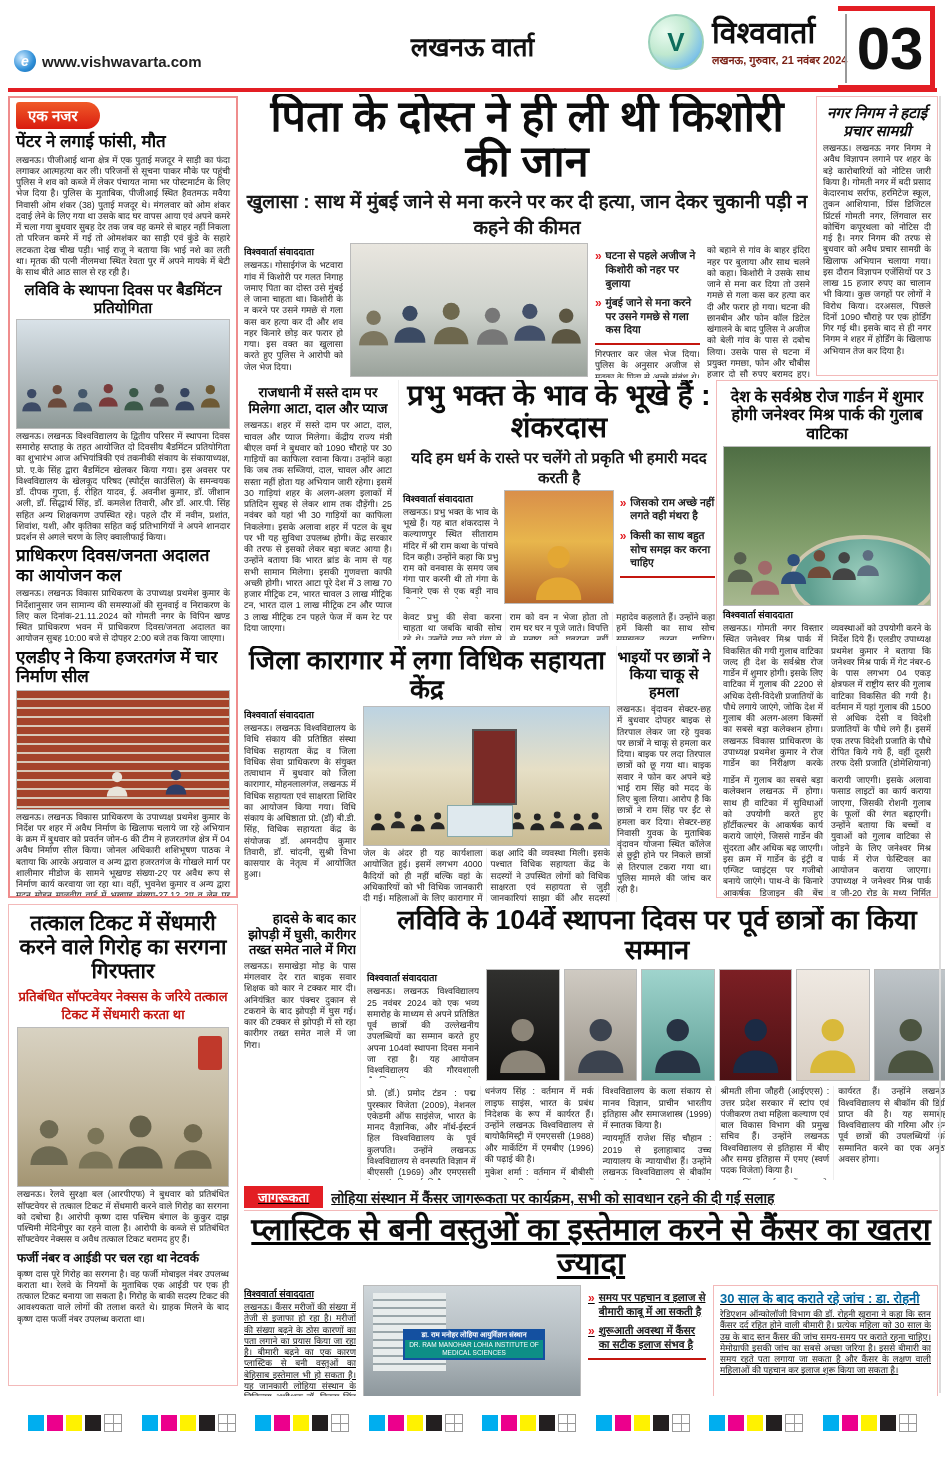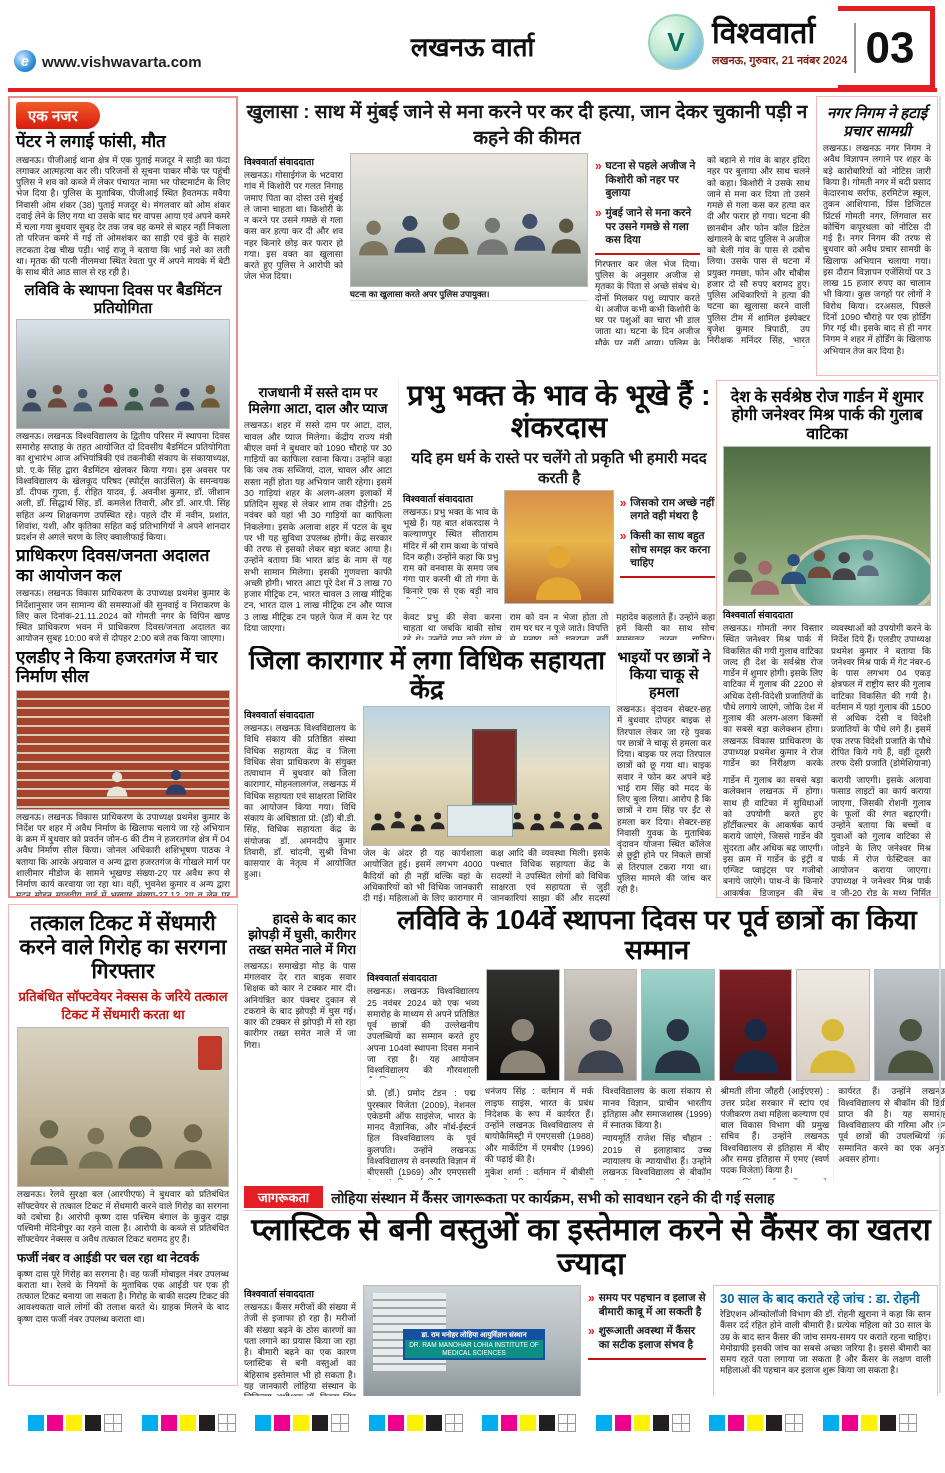--- a/index.html
+++ b/index.html
@@ -60,21 +60,21 @@
       <span style="font-size:26px;font-weight:bold;color:#111;">लखनऊ वार्ता</span>
     </div>
     <div class="abs" style="left:640px;top:8px;display:flex;gap:8px;align-items:center;">
       <span style="width:52px;height:52px;border-radius:50%;background:radial-gradient(circle at 30% 30%,#eafbf0,#bfe8cf 45%,#7fc3e8 75%,#3f8fc0);display:inline-flex;align-items:center;justify-content:center;font-weight:bold;font-size:26px;color:#0d6d5c;border:2px solid #9ad0b9;">V</span>
       <span style="display:inline-flex;flex-direction:column;">
         <span style="font-size:30px;font-weight:bold;color:#0d0d0d;line-height:1;">विश्ववार्ता</span>
         <span style="font-size:11px;font-weight:bold;color:#7a1f14;margin-top:4px;">लखनऊ,  गुरुवार, 21 नवंबर 2024</span>
       </span>
     </div>
     <div class="abs" style="right:2px;top:0;width:92px;height:74px;border-top:5px solid #e31e24;border-right:5px solid #e31e24;border-bottom:5px solid #e31e24;display:flex;align-items:center;justify-content:center;">
-      <span style="font-size:44px;font-weight:bold;color:#111;border-left:2px solid #999;padding-left:10px;">03</span>
+      <span style="font-size:60px;font-weight:bold;color:#111;border-left:2px solid #999;padding-left:10px;">03</span>
     </div>
   </div>
   <div class="abs rule-red" style="left:8px;top:88px;width:929px;"></div>
 
   <div class="abs redbox clip" style="left:8px;top:96px;width:230px;height:802px;padding:4px 6px;box-sizing:border-box;border-width:2px;border-color:#ef8d8d;">
     <div><span class="badge">एक नजर</span></div>
     <div class="hl-m">पेंटर ने लगाई फांसी, मौत</div>
     <p class="b">लखनऊ। पीजीआई थाना क्षेत्र में एक पुताई मजदूर ने साड़ी का फंदा लगाकर आत्महत्या कर ली। परिजनों से सूचना पाकर मौके पर पहुंची पुलिस ने शव को कब्जे में लेकर पंचायत नामा भर पोस्टमार्टम के लिए भेज दिया है। पुलिस के मुताबिक, पीजीआई स्थित हैवतमऊ मवैया निवासी ओम शंकर (38) पुताई मजदूर थे। मंगलवार को ओम शंकर दवाई लेने के लिए गया था उसके बाद घर वापस आया एवं अपने कमरे में चला गया बुधवार सुबह देर तक जब वह कमरे से बाहर नहीं निकला तो परिजन कमरे में गई तो ओमशंकर का साड़ी एवं कुंडे के सहारे लटकता देख चीख पड़ी। भाई राजू ने बताया कि भाई नशे का लती था। मृतक की पत्नी नीलमथा स्थित रेवता पुर में अपने मायके में बेटी के साथ बीते आठ साल से रह रही है।</p>
     <div class="hl-m" style="text-align:center;font-size:15px;">लविवि के स्थापना दिवस पर बैडमिंटन प्रतियोगिता</div>
     <div class="ph" style="height:108px;background:linear-gradient(180deg,#d9e2e8 0%,#b8c2c6 45%,#8f9a98 100%);">
@@ -113,20 +113,21 @@
         <use href="#person" x="158" y="24" width="44" height="52" fill="#70694e"></use>
       </svg>
       <span class="abs" style="right:6px;top:8px;width:24px;height:34px;background:#c0392b;border-radius:3px;"></span>
     </div>
     <p class="b">लखनऊ। रेलवे सुरक्षा बल (आरपीएफ) ने बुधवार को प्रतिबंधित सॉफ्टवेयर से तत्काल टिकट में सेंधमारी करने वाले गिरोह का सरगना को दबोचा है। आरोपी कृष्ण दास पश्चिम बंगाल के कुकुर दाझ पश्चिमी मेदिनीपुर का रहने वाला है। आरोपी के कब्जे से प्रतिबंधित सॉफ्टवेयर नेक्सस व अवैध तत्काल टिकट बरामद हुए हैं।</p>
     <div style="font-size:12px;font-weight:bold;color:#0d0d0d;margin:3px 0;">फर्जी नंबर व आईडी पर चल रहा था नेटवर्क</div>
     <p class="b">कृष्ण दास पूरे गिरोह का सरगना है। वह फर्जी मोबाइल नंबर उपलब्ध कराता था। रेलवे के नियमों के मुताबिक एक आईडी पर एक ही तत्काल टिकट बनाया जा सकता है। गिरोह के बाकी सदस्य टिकट की आवश्यकता वाले लोगों की तलाश करते थे। ग्राहक मिलने के बाद कृष्ण दास फर्जी नंबर उपलब्ध कराता था।</p>
   </div>
 
   <div class="abs clip" style="left:244px;top:94px;width:566px;height:284px;">
+    <div class="hl-xl">पिता के दोस्त ने ही ली थी किशोरी की जान</div>
     <div class="kicker">खुलासा : साथ में मुंबई जाने से मना करने पर कर दी हत्या, जान देकर चुकानी पड़ी न कहने की कीमत</div>
     <div style="display:flex;gap:7px;margin-top:3px;height:196px;">
       <div style="width:100px;">
         <div class="byline">विश्ववार्ता संवाददाता</div>
         <p class="b clip" style="height:168px;">लखनऊ। गोसाईगंज के भटवारा गांव में किशोरी पर गलत निगाह जमाए पिता का दोस्त उसे मुंबई ले जाना चाहता था। किशोरी के न करने पर उसने गमछे से गला कस कर हत्या कर दी और शव नहर किनारे छोड़ कर फरार हो गया। इस वक्त का खुलासा करते हुए पुलिस ने आरोपी को जेल भेज दिया।</p>
       </div>
       <div style="width:240px;">
         <div class="ph" style="height:132px;background:linear-gradient(180deg,#e9e6df 0%,#cfd3cd 50%,#9aa29b 100%);">
           <svg class="people" height="86" viewBox="0 0 240 86">
             <use href="#person" x="6" y="16" width="34" height="40" fill="#7d7760"></use>
@@ -298,21 +299,21 @@
     <div class="cols5 clip" style="height:138px;margin-top:5px;">
       <p class="b">प्रो. (डॉ.) प्रमोद टंडन : पद्म पुरस्कार विजेता (2009), नेशनल एकेडमी ऑफ साइंसेज, भारत के मानद वैज्ञानिक, और नॉर्थ-ईस्टर्न हिल विश्वविद्यालय के पूर्व कुलपति। उन्होंने लखनऊ विश्वविद्यालय से वनस्पति विज्ञान में बीएससी (1969) और एमएससी (1971) की पढ़ाई की है।</p>
       <p class="b">धनंजय सिंह : वर्तमान में मर्क लाइफ साइंस, भारत के प्रबंध निदेशक के रूप में कार्यरत हैं। उन्होंने लखनऊ विश्वविद्यालय से बायोकैमिस्ट्री में एमएससी (1988) और मार्केटिंग में एमबीए (1996) की पढ़ाई की है।</p>
       <p class="b">मुकेश शर्मा : वर्तमान में बीबीसी न्यूज के वरिष्ठ संपादक के रूप में कार्यरत हैं। उन्होंने लखनऊ विश्वविद्यालय के कला संकाय से मानव विज्ञान, प्राचीन भारतीय इतिहास और समाजशास्त्र (1999) में स्नातक किया है।</p>
       <p class="b">न्यायमूर्ति राजेश सिंह चौहान : 2019 से इलाहाबाद उच्च न्यायालय के न्यायाधीश हैं। उन्होंने लखनऊ विश्वविद्यालय से बीकॉम (1985) और एलएलबी (1988) की डिग्री प्राप्त की है।</p>
       <p class="b">श्रीमती लीना जौहरी (आईएएस) : उत्तर प्रदेश सरकार में स्टांप एवं पंजीकरण तथा महिला कल्याण एवं बाल विकास विभाग की प्रमुख सचिव हैं। उन्होंने लखनऊ विश्वविद्यालय से इतिहास में बीए और समग्र इतिहास में एमए (स्वर्ण पदक विजेता) किया है।</p>
       <p class="b">अजय सिंह : वर्तमान में भारत के राष्ट्रपति के प्रेस सचिव के रूप में कार्यरत हैं। उन्होंने लखनऊ विश्वविद्यालय से बीकॉम की डिग्री प्राप्त की है। यह समारोह विश्वविद्यालय की गरिमा और इन पूर्व छात्रों की उपलब्धियों को सम्मानित करने का एक अनूठा अवसर होगा।</p>
     </div>
   </div>
 
-  <div class="abs clip" style="left:244px;top:1186px;width:694px;height:210px;">
+  <div class="abs clip" style="left:244px;top:1186px;width:694px;height:210px;text-decoration:underline;">
     <div style="display:flex;align-items:center;gap:8px;border-bottom:1px solid #f3b9b9;padding-bottom:2px;">
       <span style="background:#e31e24;color:#fff;font-weight:bold;font-size:13px;padding:2px 14px;">जागरूकता</span>
       <span style="font-size:14px;font-weight:bold;color:#191919;">लोहिया संस्थान में कैंसर जागरूकता पर कार्यक्रम, सभी को सावधान रहने की दी गई सलाह</span>
     </div>
     <div class="hl-l" style="font-size:31px;margin-top:2px;">प्लास्टिक से बनी वस्तुओं का इस्तेमाल करने से कैंसर का खतरा ज्यादा</div>
     <div style="display:flex;gap:7px;margin-top:4px;height:116px;">
       <div style="width:112px;">
         <div class="byline">विश्ववार्ता संवाददाता</div>
         <p class="b clip" style="height:96px;">लखनऊ। कैंसर मरीजों की संख्या में तेजी से इजाफा हो रहा है। मरीजों की संख्या बढ़ने के ठोस कारणों का पता लगाने का प्रयास किया जा रहा है। बीमारी बढ़ने का एक कारण प्लास्टिक से बनी वस्तुओं का बेहिसाब इस्तेमाल भी हो सकता है। यह जानकारी लोहिया संस्थान के चिकित्सा अधीक्षक डॉ. विक्रम सिंह ने दी। वह बुधवार को लोहिया संस्थान में कैंसर पर जागरूकता कार्यक्रम को संबोधित कर रहे थे।</p>
       </div>

